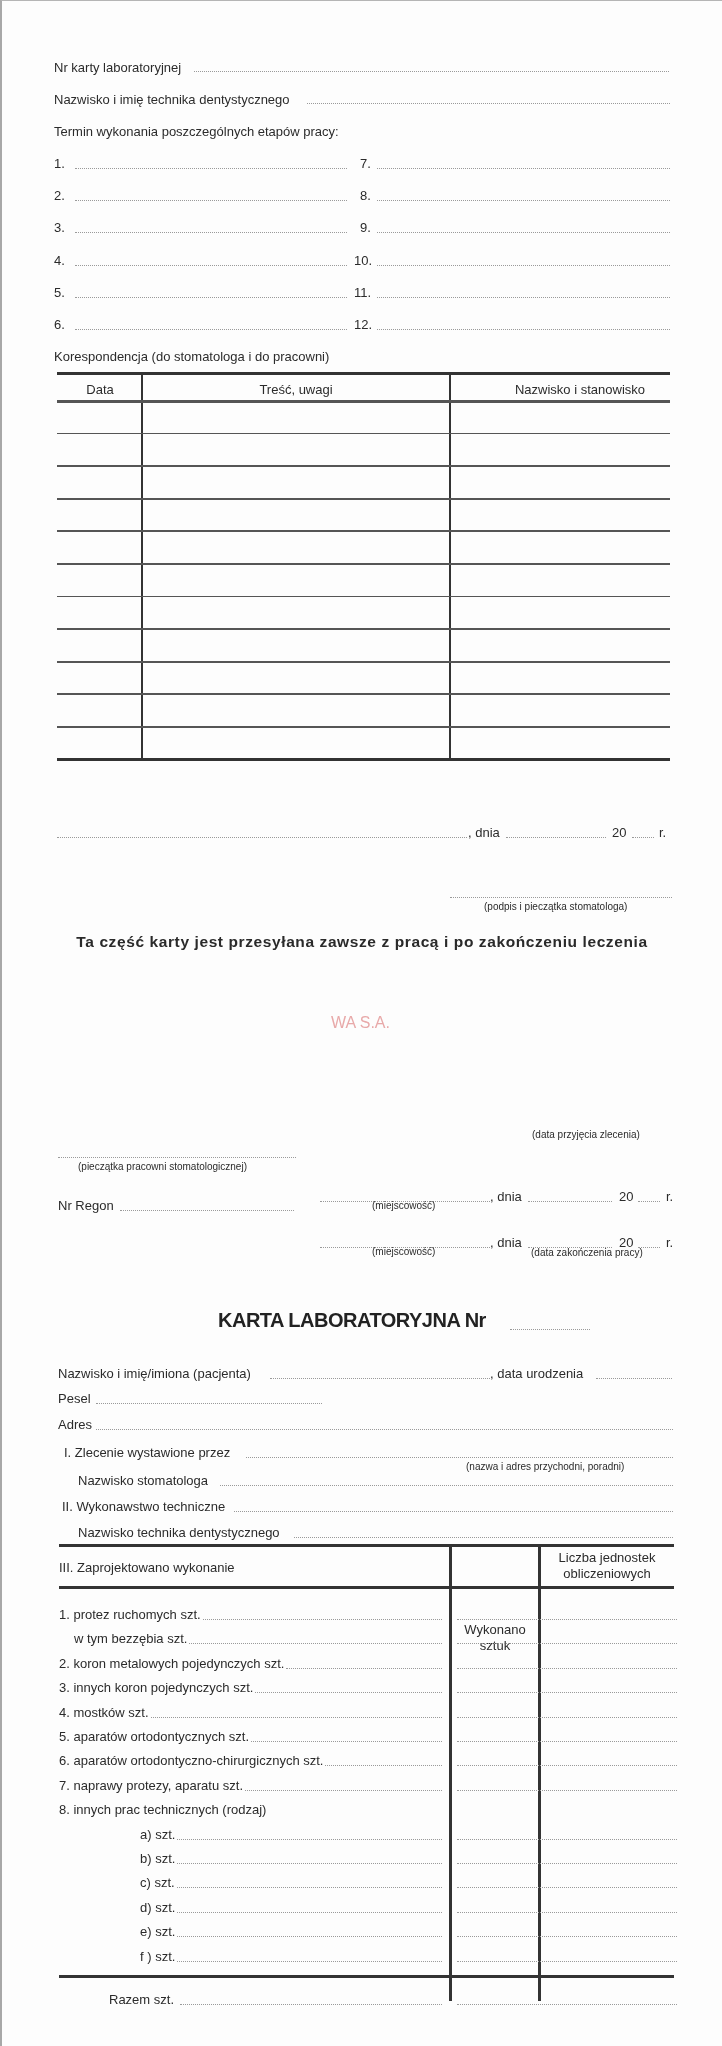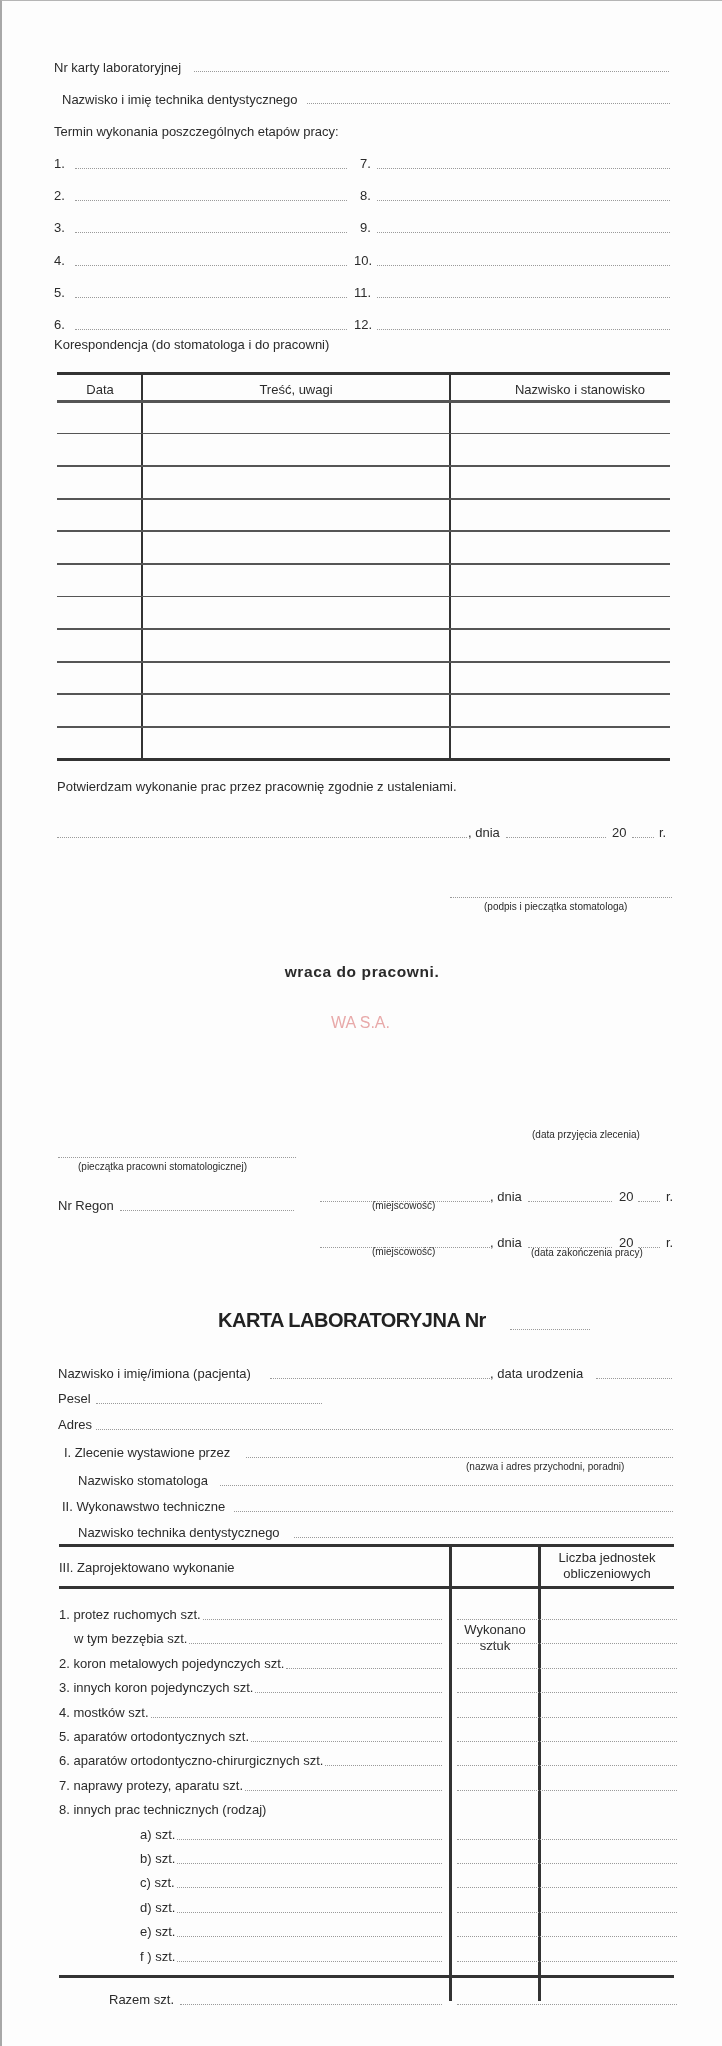--- a/index.html
+++ b/index.html
@@ -18,50 +18,49 @@
   .center { text-align: center; }
 </style>
 </head>
 <body>
 
 <div class="page">
 
   <div class="abs t13" style="left:52px;top:59px;">Nr karty laboratoryjnej</div>
   <div class="dots" style="left:192px;top:70px;width:475px;"></div>
 
-  <div class="abs t13" style="left:52px;top:91px;margin-left:8px;">Nazwisko i imię technika dentystycznego</div>
+  <div class="abs t13" style="left:52px;top:91px;">Nazwisko i imię technika dentystycznego</div>
   <div class="dots" style="left:305px;top:102px;width:363px;"></div>
 
   <div class="abs t13" style="left:52px;top:123px;">Termin wykonania poszczególnych etapów pracy:</div>
 
   <div id="terms"></div>
 
-  <div class="abs t13" style="left:52px;top:336px;">Korespondencja (do stomatologa i do pracowni)</div>
+  <div class="abs t13" style="left:52px;top:348px;">Korespondencja (do stomatologa i do pracowni)</div>
   <div id="corr-table">
     <div class="hline" style="left:55px;top:371px;width:613px;height:3px;"></div>
     <div class="abs t13 center" style="left:55px;top:381px;width:86px;text-align:center;">Data</div>
     <div class="abs t13 center" style="left:140px;top:381px;width:308px;">Treść, uwagi</div>
     <div class="abs t13 center" style="left:448px;top:381px;width:220px;padding-left:40px;">Nazwisko i stanowisko</div>
     <div class="vline" style="left:139px;top:373px;width:2px;height:386px;"></div>
     <div class="vline" style="left:447px;top:373px;width:2px;height:386px;"></div>
     <div id="corr-rows"></div>
     <div class="hline" style="left:55px;top:757px;width:613px;height:3px;"></div>
   </div>
 
-  <div class="abs t13" style="left:55px;top:778px;">Potwierdzam wykonanie prac przez pracownię zgodnie z ustaleniami.</div>
   <div class="dots" style="left:55px;top:836px;width:410px;"></div>
   <div class="abs t13" style="left:466px;top:824px;">, dnia</div>
   <div class="dots" style="left:504px;top:836px;width:100px;"></div>
   <div class="abs t13" style="left:610px;top:824px;">20</div>
   <div class="dots" style="left:630px;top:836px;width:22px;"></div>
   <div class="abs t13" style="left:657px;top:824px;">r.</div>
   <div class="dots" style="left:448px;top:896px;width:222px;"></div>
   <div class="abs t11" style="left:482px;top:900px;">(podpis i pieczątka stomatologa)</div>
 
-  <div class="abs bold-note" style="top:962px;">wraca do pracowni.</div>
+  <div class="abs bold-note" style="top:932px;">Ta część karty jest  przesyłana zawsze z pracą i po zakończeniu leczenia</div>
 
   <div class="abs wm" style="left:329px;top:1013px;">WA S.A.</div>
 
   <div class="dots" style="left:56px;top:1156px;width:238px;"></div>
   <div class="abs t11" style="left:76px;top:1160px;">(pieczątka pracowni stomatologicznej)</div>
 
   <div class="abs t13" style="left:56px;top:1197px;">Nr Regon</div>
   <div class="dots" style="left:118px;top:1209px;width:174px;"></div>
 
   <div class="dots" style="left:318px;top:1200px;width:170px;"></div>

